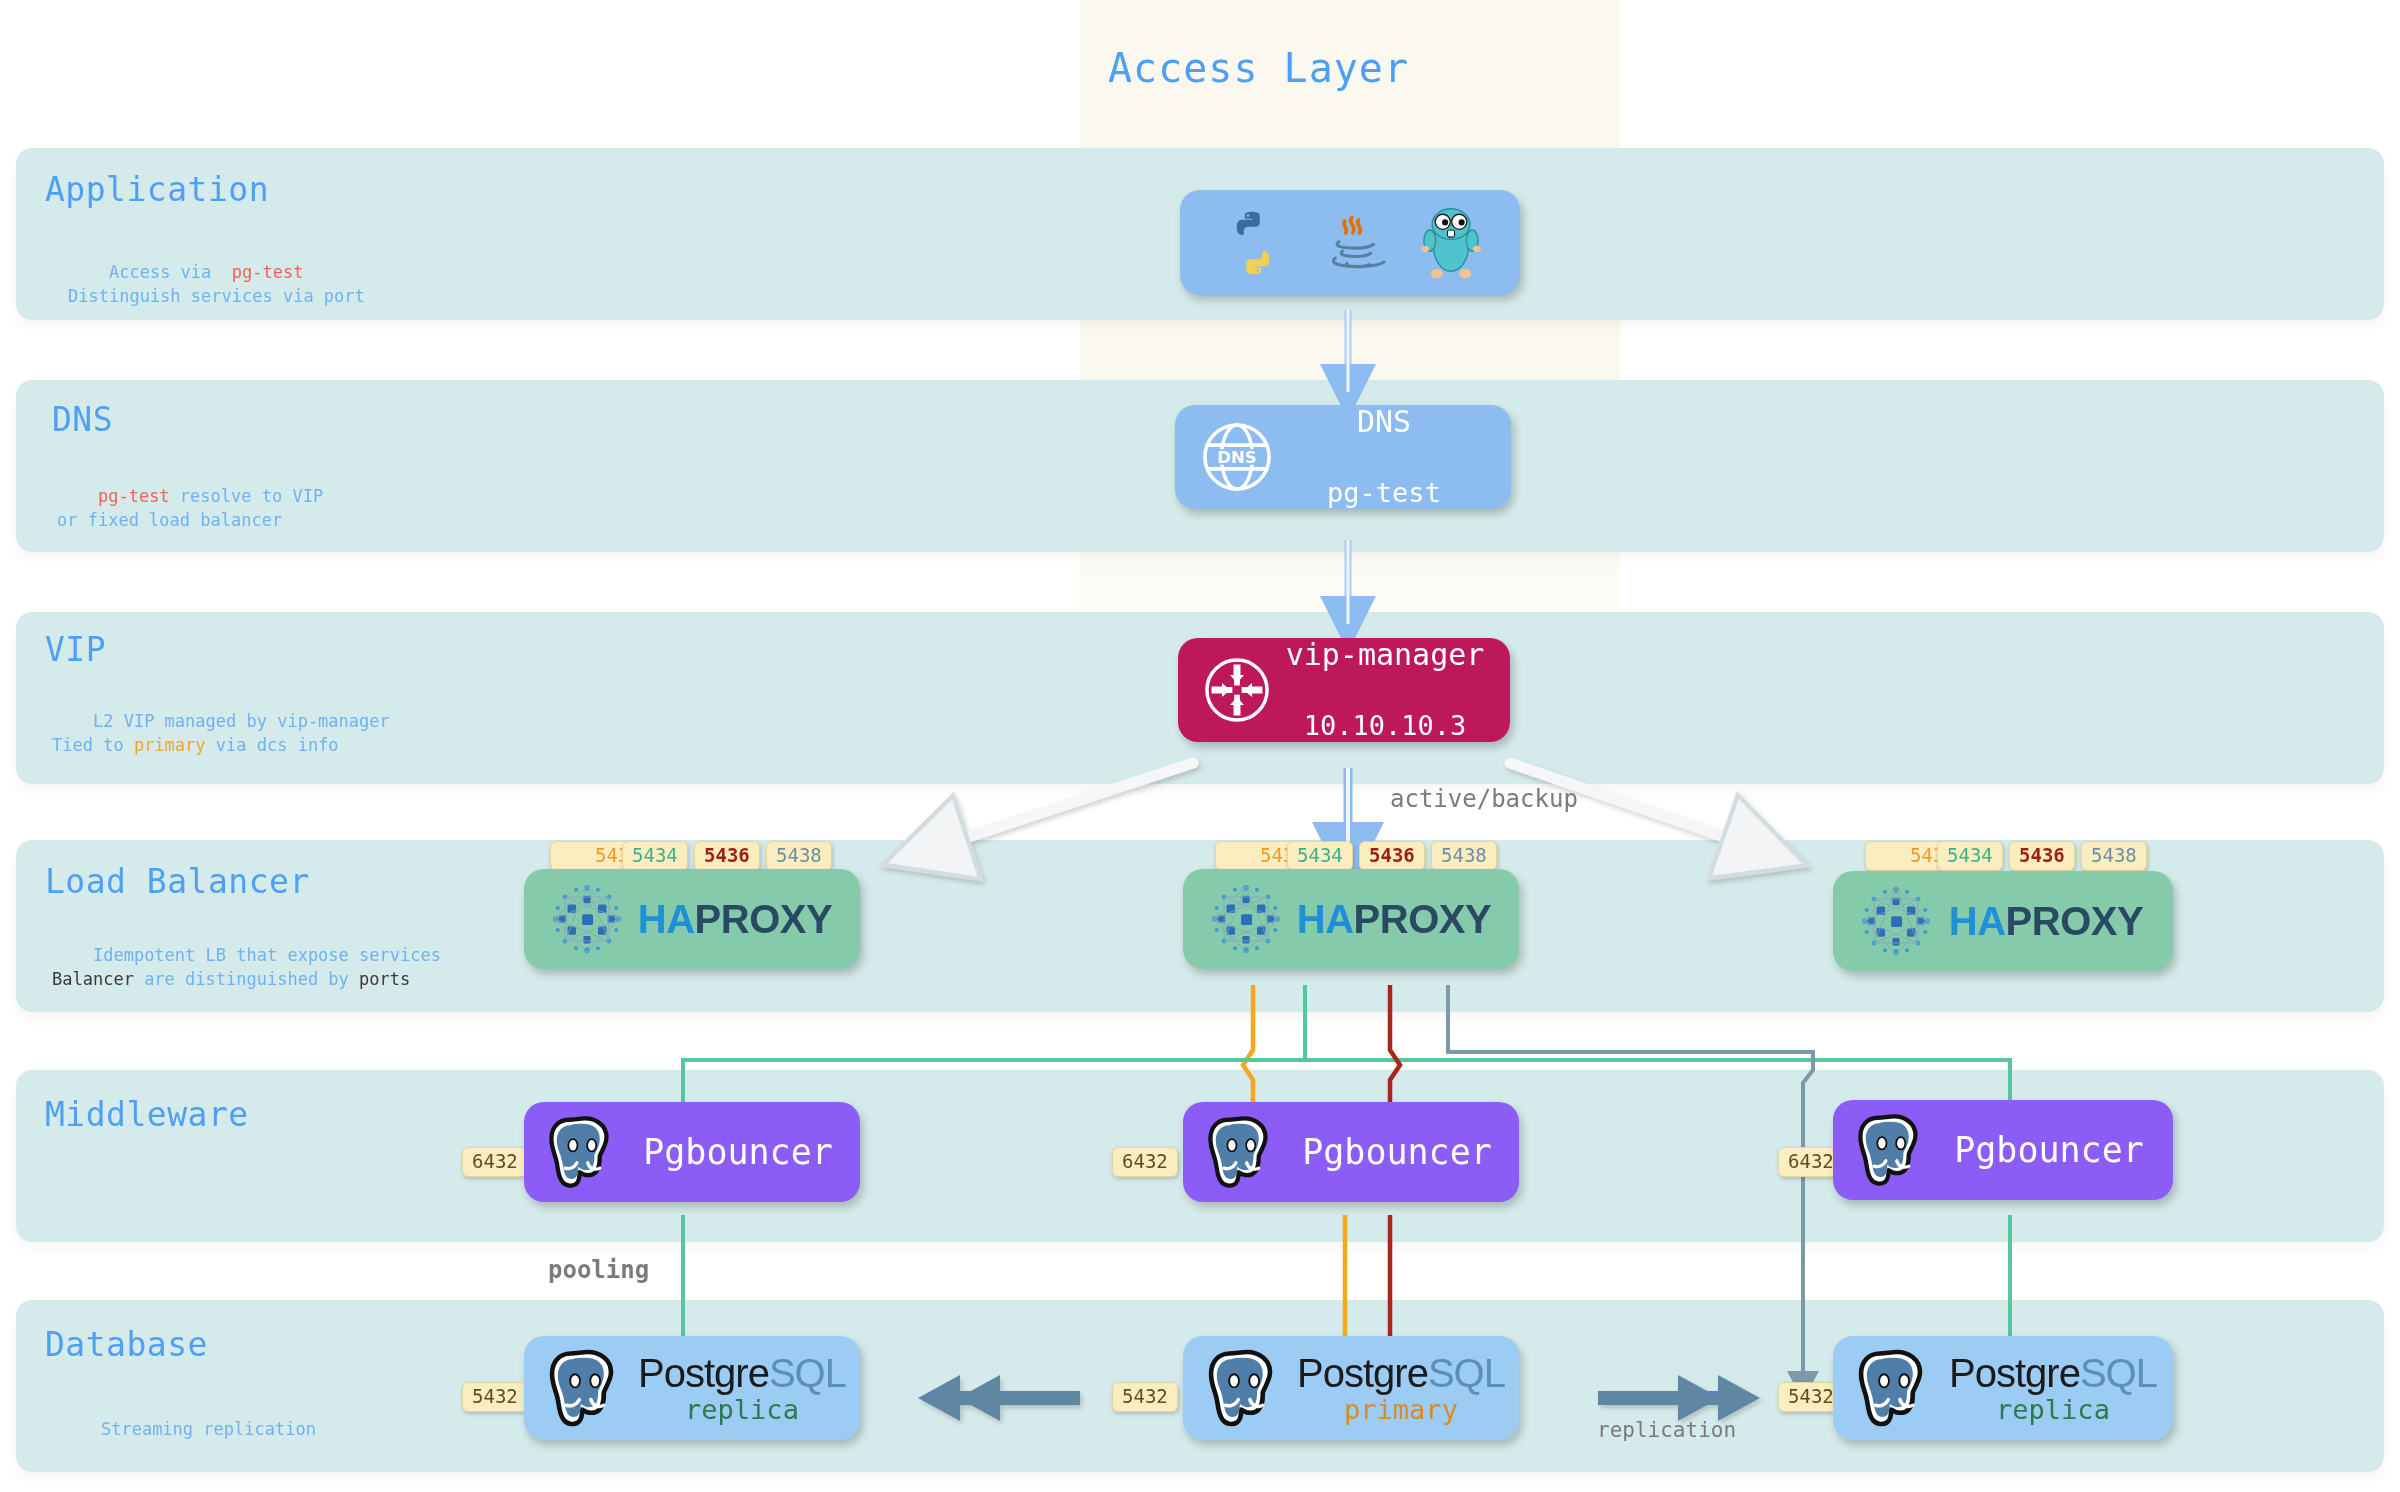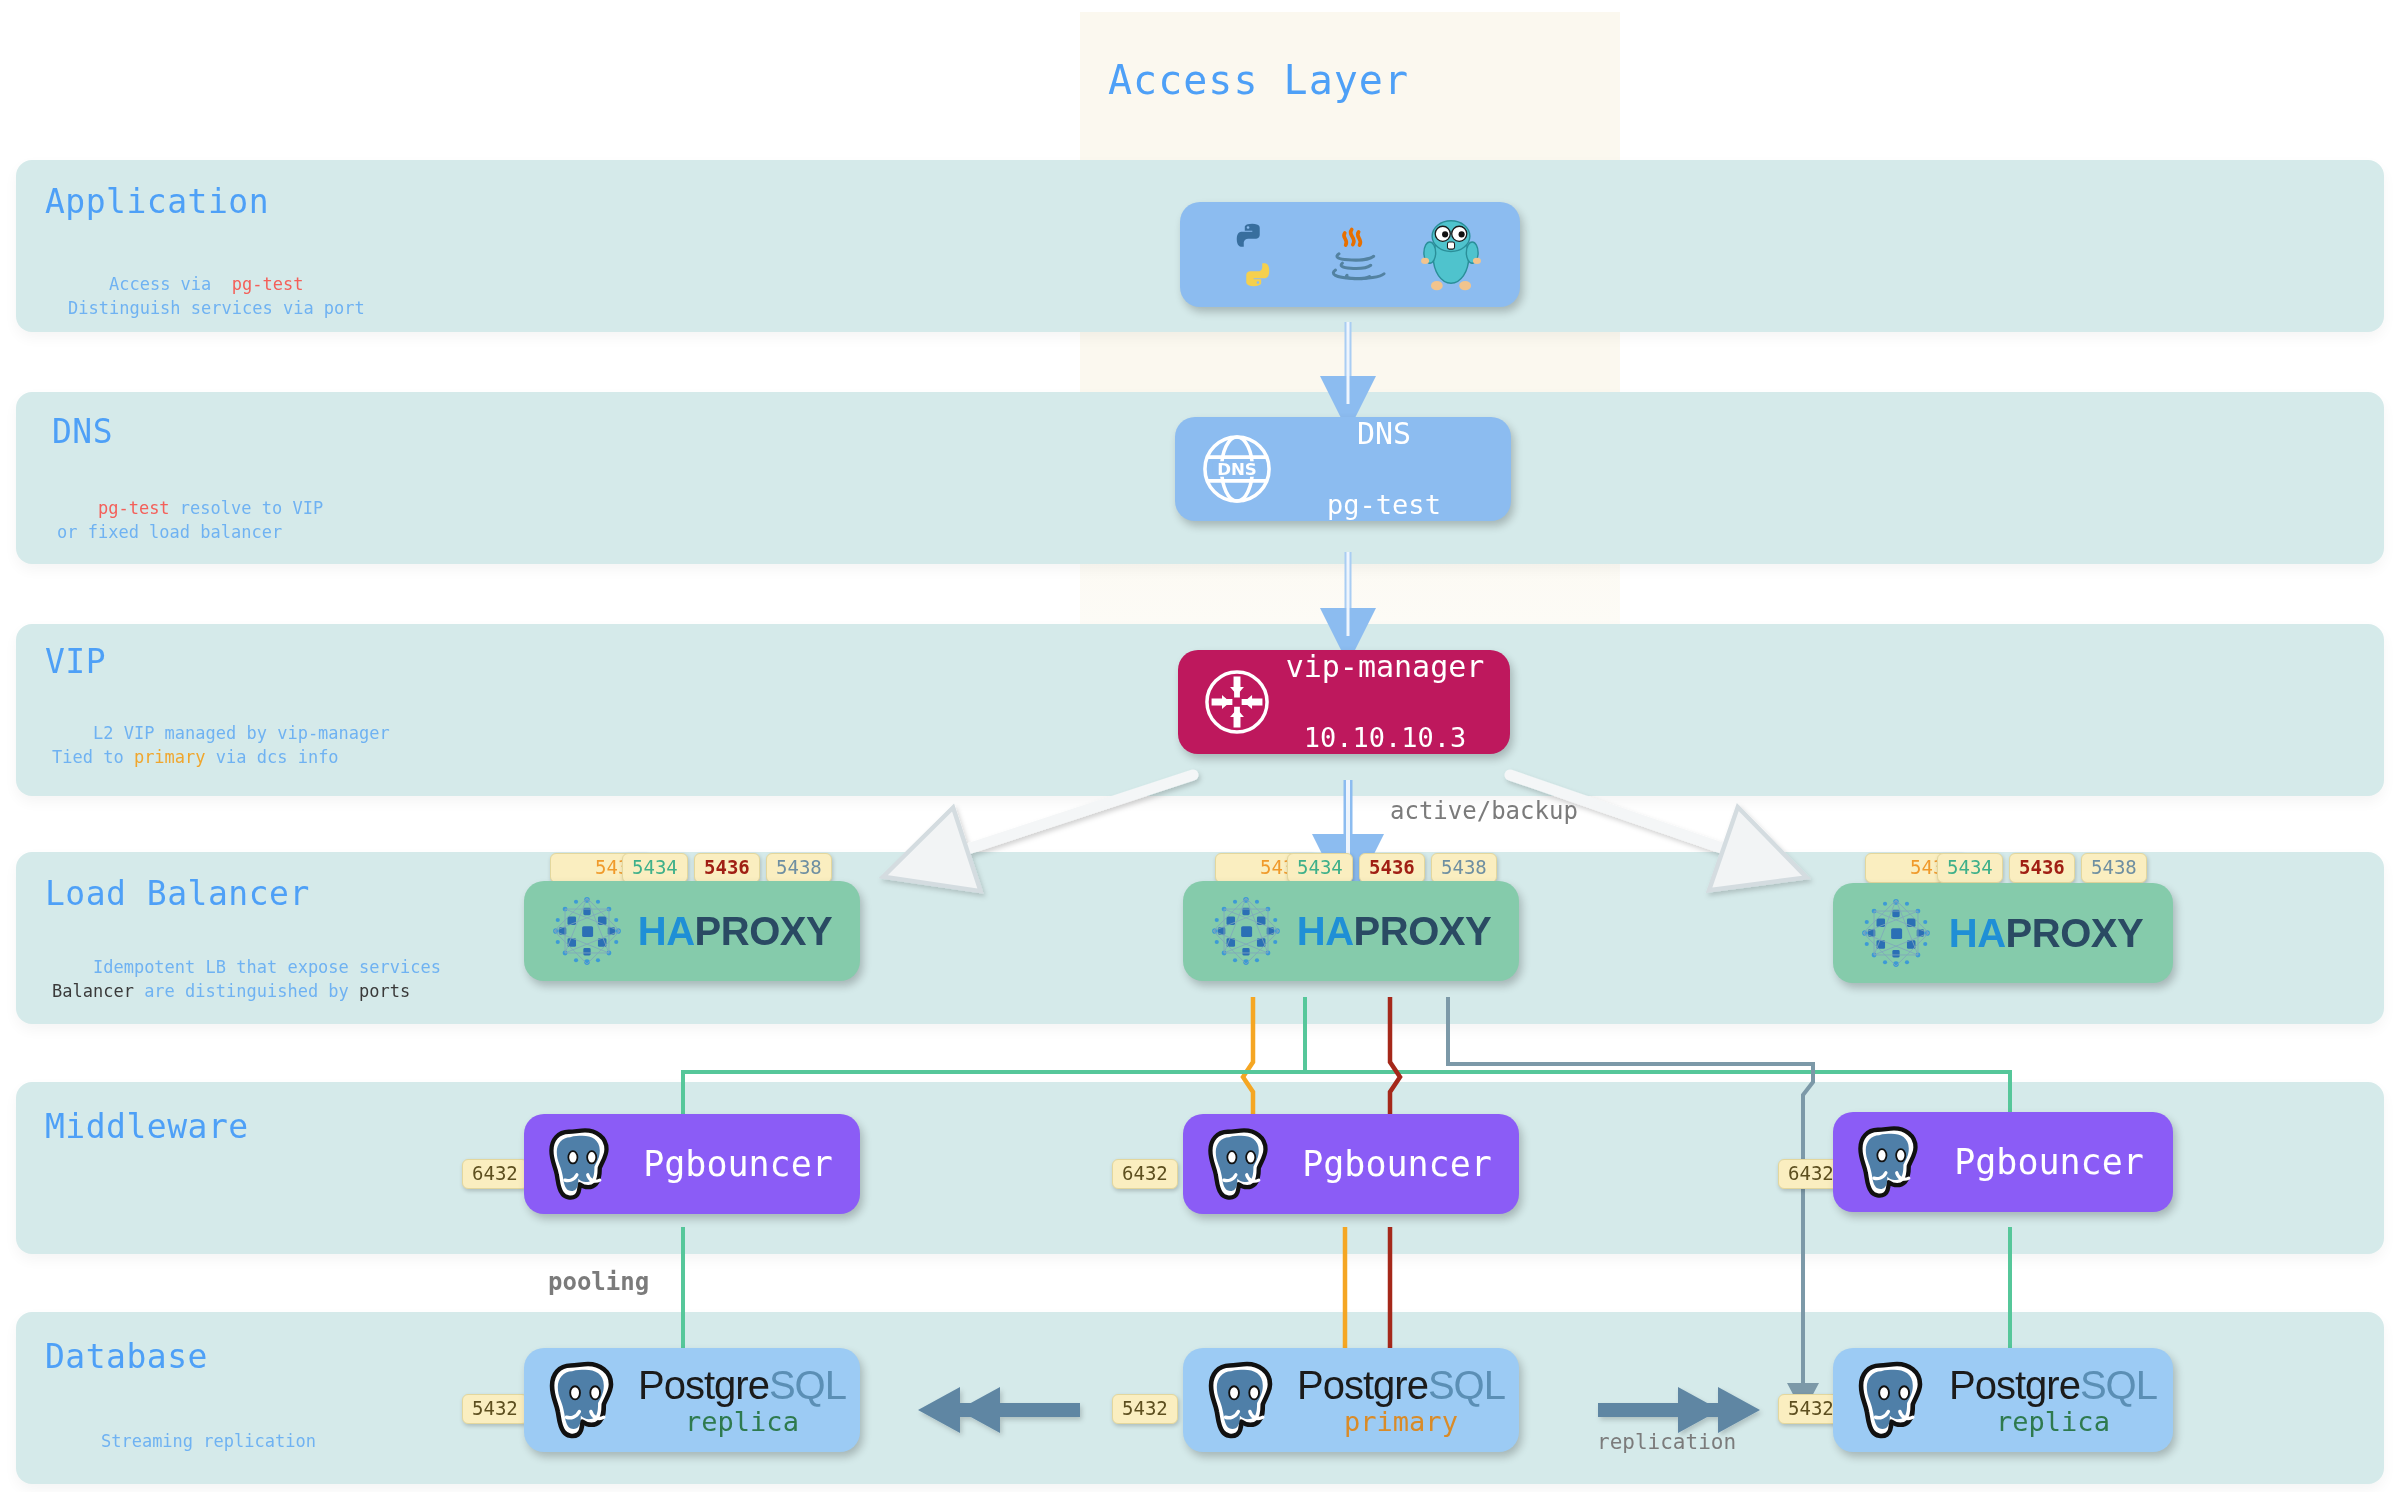--- a/index.html
+++ b/index.html
@@ -1,20 +1,20 @@
 <!DOCTYPE html>
 <html><head>
 <meta charset="utf-8">
 <style>
   html,body{margin:0;padding:0;background:#ffffff;}
   body{
     font-family:"DejaVu Sans Mono", monospace;
     width:2400px;height:1492px;position:relative;overflow:hidden;
   }
-  #stage{position:absolute;left:0;top:0;width:2400px;height:1320px;margin-top:12px;}
+  #stage{position:absolute;left:0;top:0;width:2400px;height:1320px;}
 
   
   .access-col{
     position:absolute; left:1080px; top:0; width:540px; height:770px;
     background:linear-gradient(180deg,#fbf8ef 0%,#fbf8ef 55%,rgba(251,248,239,0.55) 80%,rgba(251,248,239,0) 100%);
     z-index:0;
   }
   .access-title{
     position:absolute; left:1108px; top:45px; z-index:6;
     font-size:40px; color:#4ea0f7; letter-spacing:1px;

